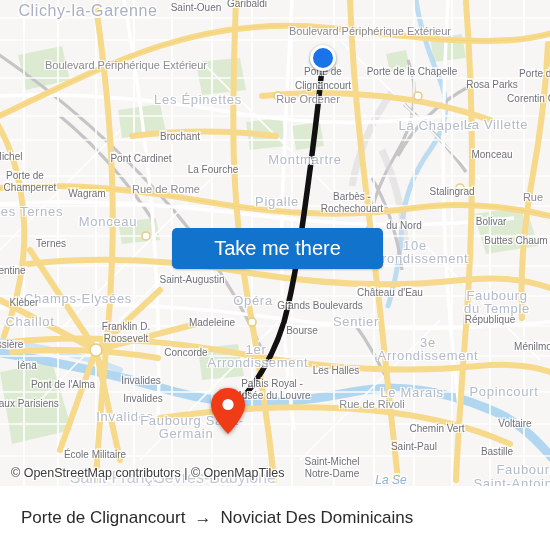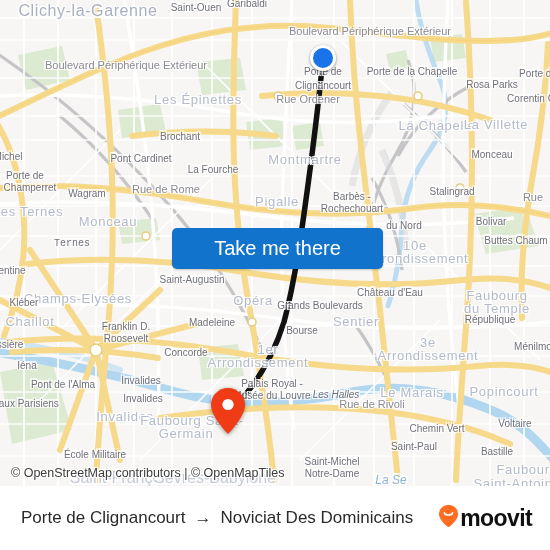--- a/index.html
+++ b/index.html
@@ -290,21 +290,21 @@
         <div class="maplabel poi" style="left: 87px; top: 194px;">Wagram</div>
         <div class="maplabel poi" style="left: 452px; top: 192px;">Stalingrad</div>
         <div class="maplabel dist" style="left: 28px; top: 212px;">Les Ternes</div>
         <div class="maplabel dist" style="left: 277px; top: 202px;">Pigalle</div>
         <div class="maplabel poi" style="left: 352px; top: 197px;">Barbès -</div>
         <div class="maplabel poi" style="left: 352px; top: 209px;">Rochechouart</div>
         <div class="maplabel dist" style="left: 108px; top: 222px;">Monceau</div>
         <div class="maplabel poi" style="left: 491px; top: 222px;">Bolivar</div>
         <div class="maplabel poi" style="left: 404px; top: 226px;">du Nord</div>
         <div class="maplabel road" style="left: 533px; top: 198px;">Rue</div>
-        <div class="maplabel poi" style="left: 72px; top: 244px; font-family: Liberation Mono, monospace;">Ternes</div>
+        <div class="maplabel poi" style="left: 51px; top: 244px;">Ternes</div>
         <div class="maplabel poi" style="left: 516px; top: 241px;">Buttes Chaum</div>
         <div class="maplabel dist" style="left: 415px; top: 246px;">10e</div>
         <div class="maplabel dist" style="left: 418px; top: 259px;">Arrondissement</div>
         <div class="maplabel poi" style="left: 12px; top: 271px;">entine</div>
         <div class="maplabel poi" style="left: 192px; top: 280px;">Saint-Augustin</div>
         <div class="maplabel dist" style="left: 253px; top: 301px;">Opéra</div>
         <div class="maplabel poi" style="left: 320px; top: 306px;">Grands Boulevards</div>
         <div class="maplabel poi" style="left: 390px; top: 293px;">Château d'Eau</div>
         <div class="maplabel poi" style="left: 490px; top: 320px;">République</div>
         <div class="maplabel dist" style="left: 497px; top: 296px;">Faubourg</div>
@@ -316,23 +316,23 @@
         <div class="maplabel poi" style="left: 126px; top: 339px;">Roosevelt</div>
         <div class="maplabel poi" style="left: 212px; top: 323px;">Madeleine</div>
         <div class="maplabel poi" style="left: 302px; top: 331px;">Bourse</div>
         <div class="maplabel dist" style="left: 356px; top: 322px;">Sentier</div>
         <div class="maplabel dist" style="left: 428px; top: 343px;">3e</div>
         <div class="maplabel dist" style="left: 428px; top: 356px;">Arrondissement</div>
         <div class="maplabel poi" style="left: 533px; top: 347px;">Ménilmo</div>
         <div class="maplabel poi" style="left: 10px; top: 345px;">ssière</div>
         <div class="maplabel poi" style="left: 27px; top: 366px;">Iéna</div>
         <div class="maplabel poi" style="left: 186px; top: 353px;">Concorde</div>
-        <div class="maplabel dist" style="left: 268px; top: 350px;">1er</div>
+        <div class="maplabel dist" style="left: 256px; top: 350px;">1er</div>
         <div class="maplabel dist" style="left: 258px; top: 363px;">Arrondissement</div>
-        <div class="maplabel poi" style="left: 336px; top: 395px; font-style: italic;">Les Halles</div>
+        <div class="maplabel poi" style="left: 336px; top: 371px;">Les Halles</div>
         <div class="maplabel poi" style="left: 63px; top: 385px;">Pont de l'Alma</div>
         <div class="maplabel poi" style="left: 141px; top: 381px;">Invalides</div>
         <div class="maplabel poi" style="left: 143px; top: 399px;">Invalides</div>
         <div class="maplabel dist" style="left: 125px; top: 417px;">Invalides</div>
         <div class="maplabel poi" style="left: 272px; top: 384px;">Palais Royal -</div>
         <div class="maplabel poi" style="left: 272px; top: 396px;">Musée du Louvre</div>
         <div class="maplabel dist" style="left: 412px; top: 393px;">Le Marais</div>
         <div class="maplabel dist" style="left: 504px; top: 392px;">Popincourt</div>
         <div class="maplabel road" style="left: 372px; top: 405px;">Rue de Rivoli</div>
         <div class="maplabel poi" style="left: 26px; top: 404px;">eaux Parisiens</div>
@@ -366,24 +366,15 @@
     <div id="attribution">© OpenStreetMap contributors | © OpenMapTiles</div>
   </div>
 
   <div id="footer">
     <div id="route-summary">
       <span>Porte de Clignancourt</span>
       <span id="route-arrow">→</span>
       <span>Noviciat Des Dominicains</span>
     </div>
 
-    <div id="moovit-logo">
-      <span>
-        <svg viewBox="0 0 22 26" width="19" height="23">
-          <path d="M11 0 C4.9 0 0 4.9 0 11 C0 18.8 11 26 11 26 C11 26 22 18.8 22 11 C22 4.9 17.1 0 11 0 Z" fill="#ff6d21"></path>
-          <path d="M6.2 9.4 C7.4 12.6 14.6 12.6 15.8 9.4" fill="none" stroke="#ffffff" stroke-width="1.9" stroke-linecap="round"></path>
-        </svg>
-      </span>
-      <span id="moovit-wordmark">moovit</span>
-    </div>
   </div>
 
 </div>
 
 </body></html>

